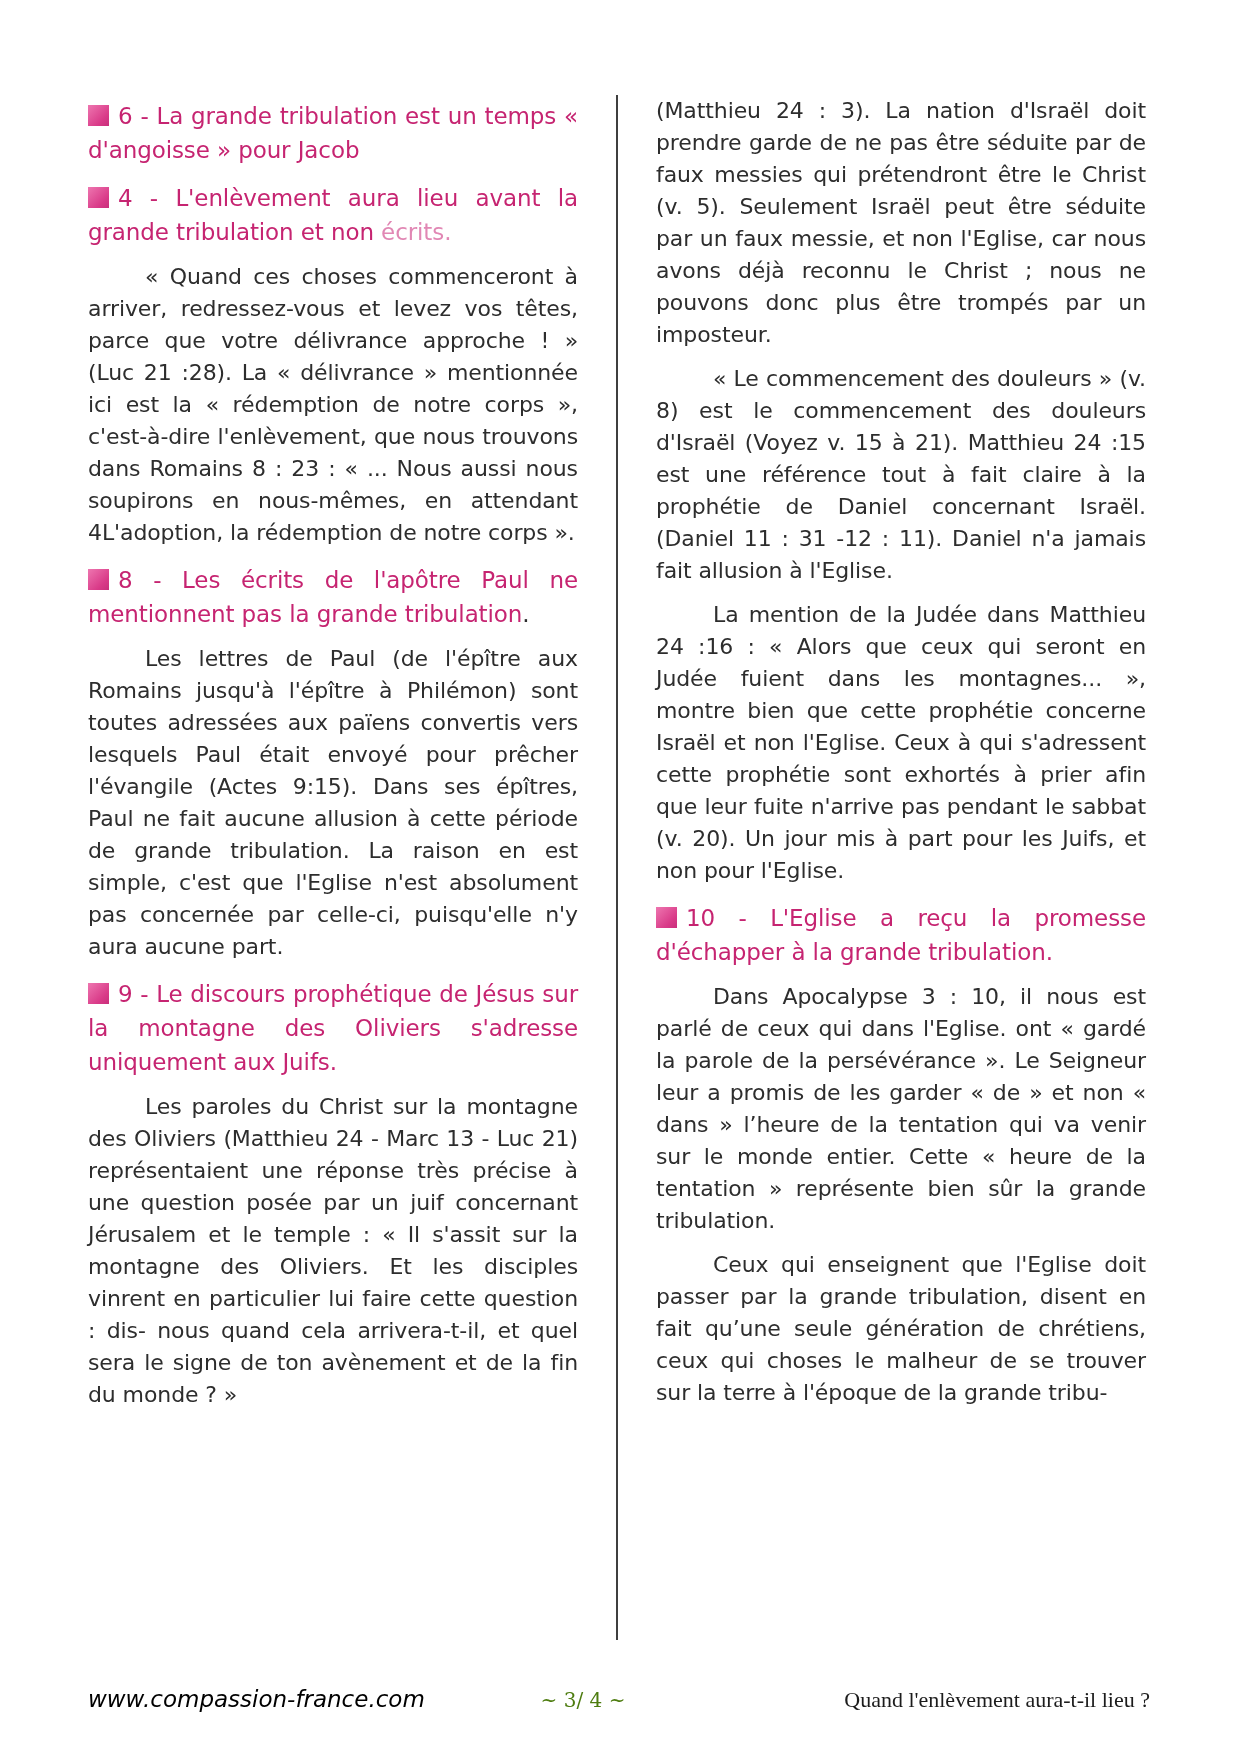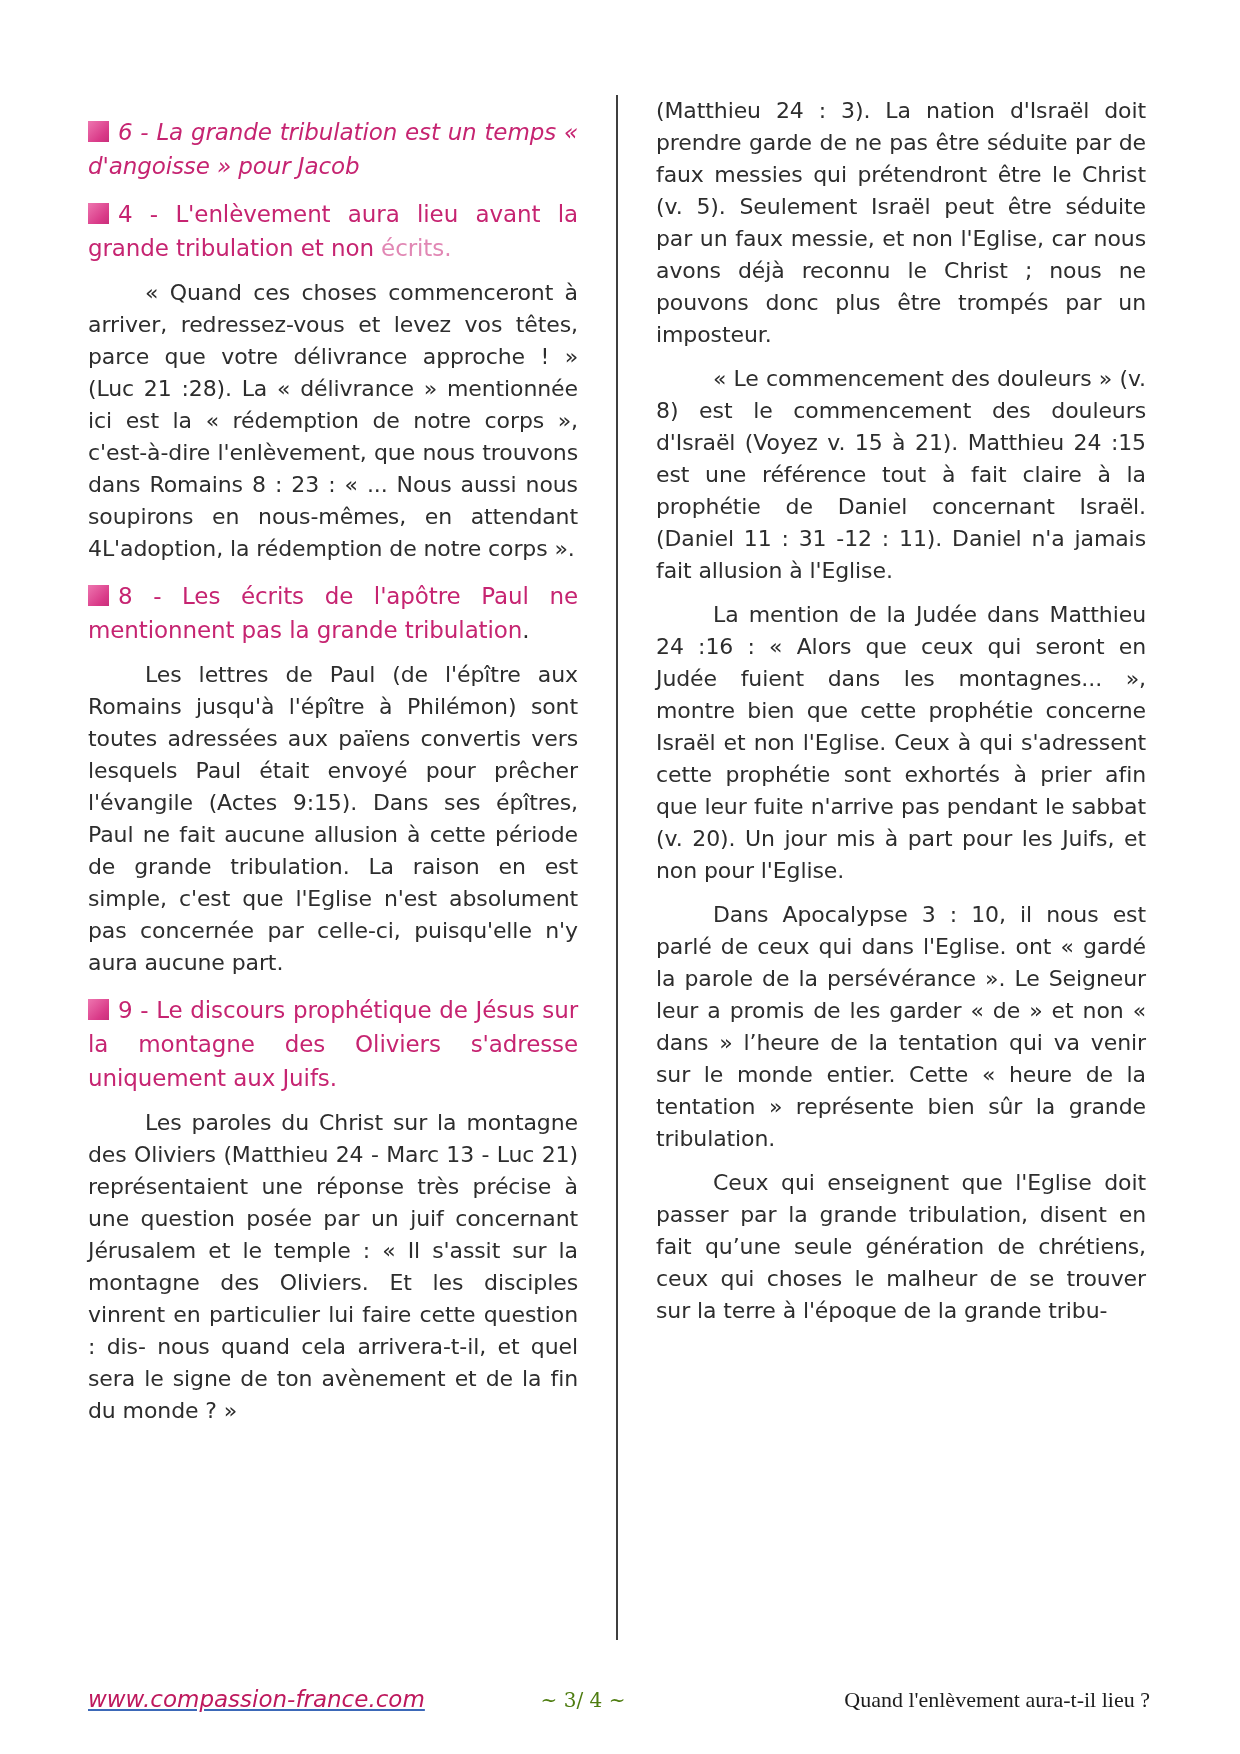--- a/index.html
+++ b/index.html
@@ -45,21 +45,21 @@
   }
   .col p.indent { text-indent: 57px; }
   .hd {
     font-size: 23px;
     line-height: 34px;
     font-weight: normal;
     color: #c62471;
     margin: 14px 0 12px 0;
     text-align: justify;
   }
-  .hd:first-child { margin-top: 20px; font-style: italic; }
+  .hd:first-child { margin-top: 4px; }
   .hd .light { color: #e187b4; }
   .hd .dark  { color: #2d2d2d; }
   .bullet {
     display: inline-block;
     width: 21px;
     height: 21px;
     margin-right: 9px;
     vertical-align: -2px;
     background: linear-gradient(135deg, #ee76b0 0%, #d93a88 70%, #c92f7b 100%);
   }
@@ -68,22 +68,21 @@
     left: 88px;
     right: 90px;
     top: 1686px;
     display: flex;
     align-items: baseline;
   }
   .footer .left {
     flex: 1;
     font-size: 23px;
     font-style: italic;
-    color: #be185d;
-    text-decoration: underline;
+    color: #000000;
     text-decoration-color: #3b68b8;
   }
   .footer .center {
     flex: 0 0 auto;
     font-family: "DejaVu Serif", "Liberation Serif", serif;
     font-size: 20px;
     color: #4d7c0f;
     transform: translateX(-36px);
   }
   .footer .right {
@@ -112,20 +111,21 @@
     </div>
 
     <div class="gutter">
       <div class="vdivider"></div>
     </div>
 
     <div class="col">
       <p>(Matthieu 24 : 3). La nation d'Israël doit prendre garde de ne pas être séduite par de faux messies qui prétendront être le Christ (v. 5). Seulement Israël peut être séduite par un faux messie, et non l'Eglise, car nous avons déjà reconnu le Christ ; nous ne pouvons donc plus être trompés par un imposteur.</p>
       <p class="indent">« Le commencement des douleurs » (v. 8) est le commencement des douleurs d'Israël (Voyez v. 15 à 21). Matthieu 24 :15 est une référence tout à fait claire à la prophétie de Daniel concernant Israël. (Daniel 11 : 31 -12 : 11). Daniel n'a jamais fait allusion à l'Eglise.</p>
       <p class="indent">La mention de la Judée dans Matthieu 24 :16 : « Alors que ceux qui seront en Judée fuient dans les montagnes... », montre bien que cette prophétie concerne Israël et non l'Eglise. Ceux à qui s'adressent cette prophétie sont exhortés à prier afin que leur fuite n'arrive pas pendant le sabbat (v. 20). Un jour mis à part pour les Juifs, et non pour l'Eglise.</p>
+      <h2 class="hd"><span class="bullet"></span><span>10 - L'Eglise a reçu la promesse d'échapper à la grande tribulation.</span></h2>
       <p class="indent">Dans Apocalypse 3 : 10, il nous est parlé de ceux qui dans l'Eglise. ont « gardé la parole de la persévérance ». Le Seigneur leur a promis de les garder « de » et non « dans » l’heure de la tentation qui va venir sur le monde entier. Cette « heure de la tentation » représente bien sûr la grande tribulation.</p>
       <p class="indent">Ceux qui enseignent que l'Eglise doit passer par la grande tribulation, disent en fait qu’une seule génération de chrétiens, ceux qui choses le malheur de se trouver sur la terre à l'époque de la grande tribu-</p>
     </div>
 
   </div>
 
   <div class="footer">
     <span class="left">www.compassion-france.com</span>
     <span class="center">~ 3/ 4 ~</span>
     <span class="right">Quand l'enlèvement aura-t-il lieu ?</span>

